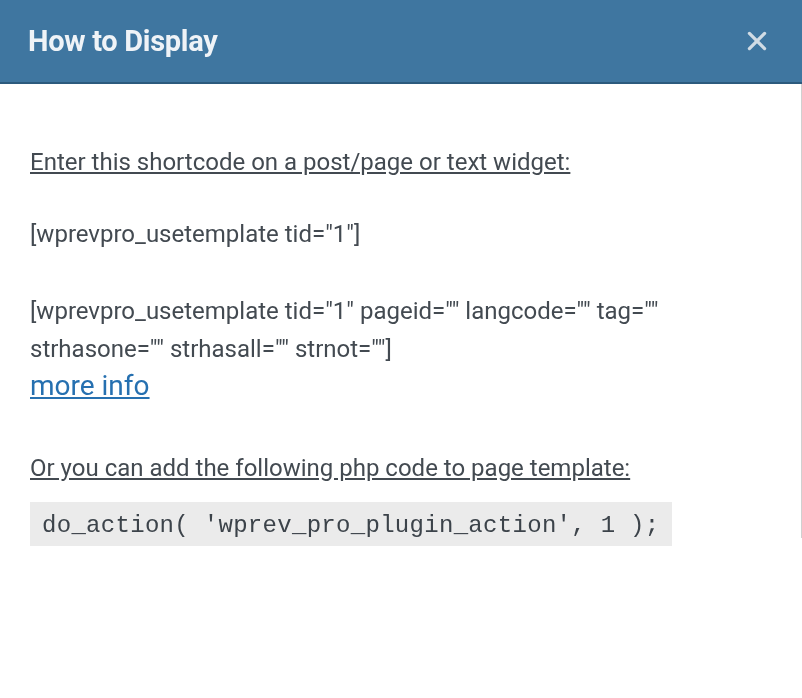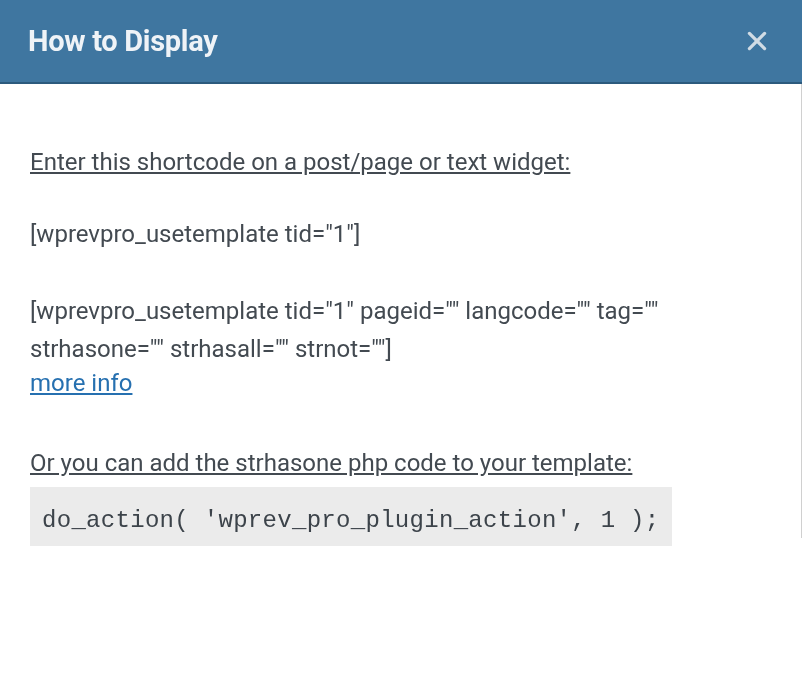--- a/index.html
+++ b/index.html
@@ -84,31 +84,31 @@
       font-size: 24px;
       line-height: 1.6;
       color: #434a51;
       margin-bottom: 0;
     }
     
     .link {
       color: #2670b0;
       text-decoration: underline;
       cursor: pointer;
-      font-size: 24px;
+      font-size: 28px;
     }
     
     .code-block {
       background: #ebebeb;
-      padding: 20px 12px;
+      padding: 10px 12px;
       font-family: "Courier New", Courier, monospace;
       font-size: 24px;
       color: #3c434a;
       display: inline-block;
-      margin-top: 6px;
+      margin-top: 16px;
       letter-spacing: 0.3px;
     }
     
     .section {
       margin-bottom: 36px;
     }
     
     .section-tight {
       margin-bottom: 28px;
     }
@@ -136,17 +136,17 @@
       <p class="shortcode-text">[wprevpro_usetemplate tid="1"]</p>
     </div>
 
 
     <div class="section-tight">
       <p class="shortcode-block">[wprevpro_usetemplate tid="1" pageid="" langcode="" tag="" strhasone="" strhasall="" strnot=""]</p>
       <a class="link">more info</a>
     </div>
 
     <div class="section" style="margin-top: 48px;">
-      <p class="body-text" style="margin-bottom: 0;">Or you can add the strhasone php code to your template:</p>
+      <p class="body-text" style="margin-bottom: 0;">Or you can add the following php code to page template:</p>
       <div class="code-block">do_action( 'wprev_pro_plugin_action', 1 );</div>
     </div>
   </div>
 </div>
 
 </body></html>

